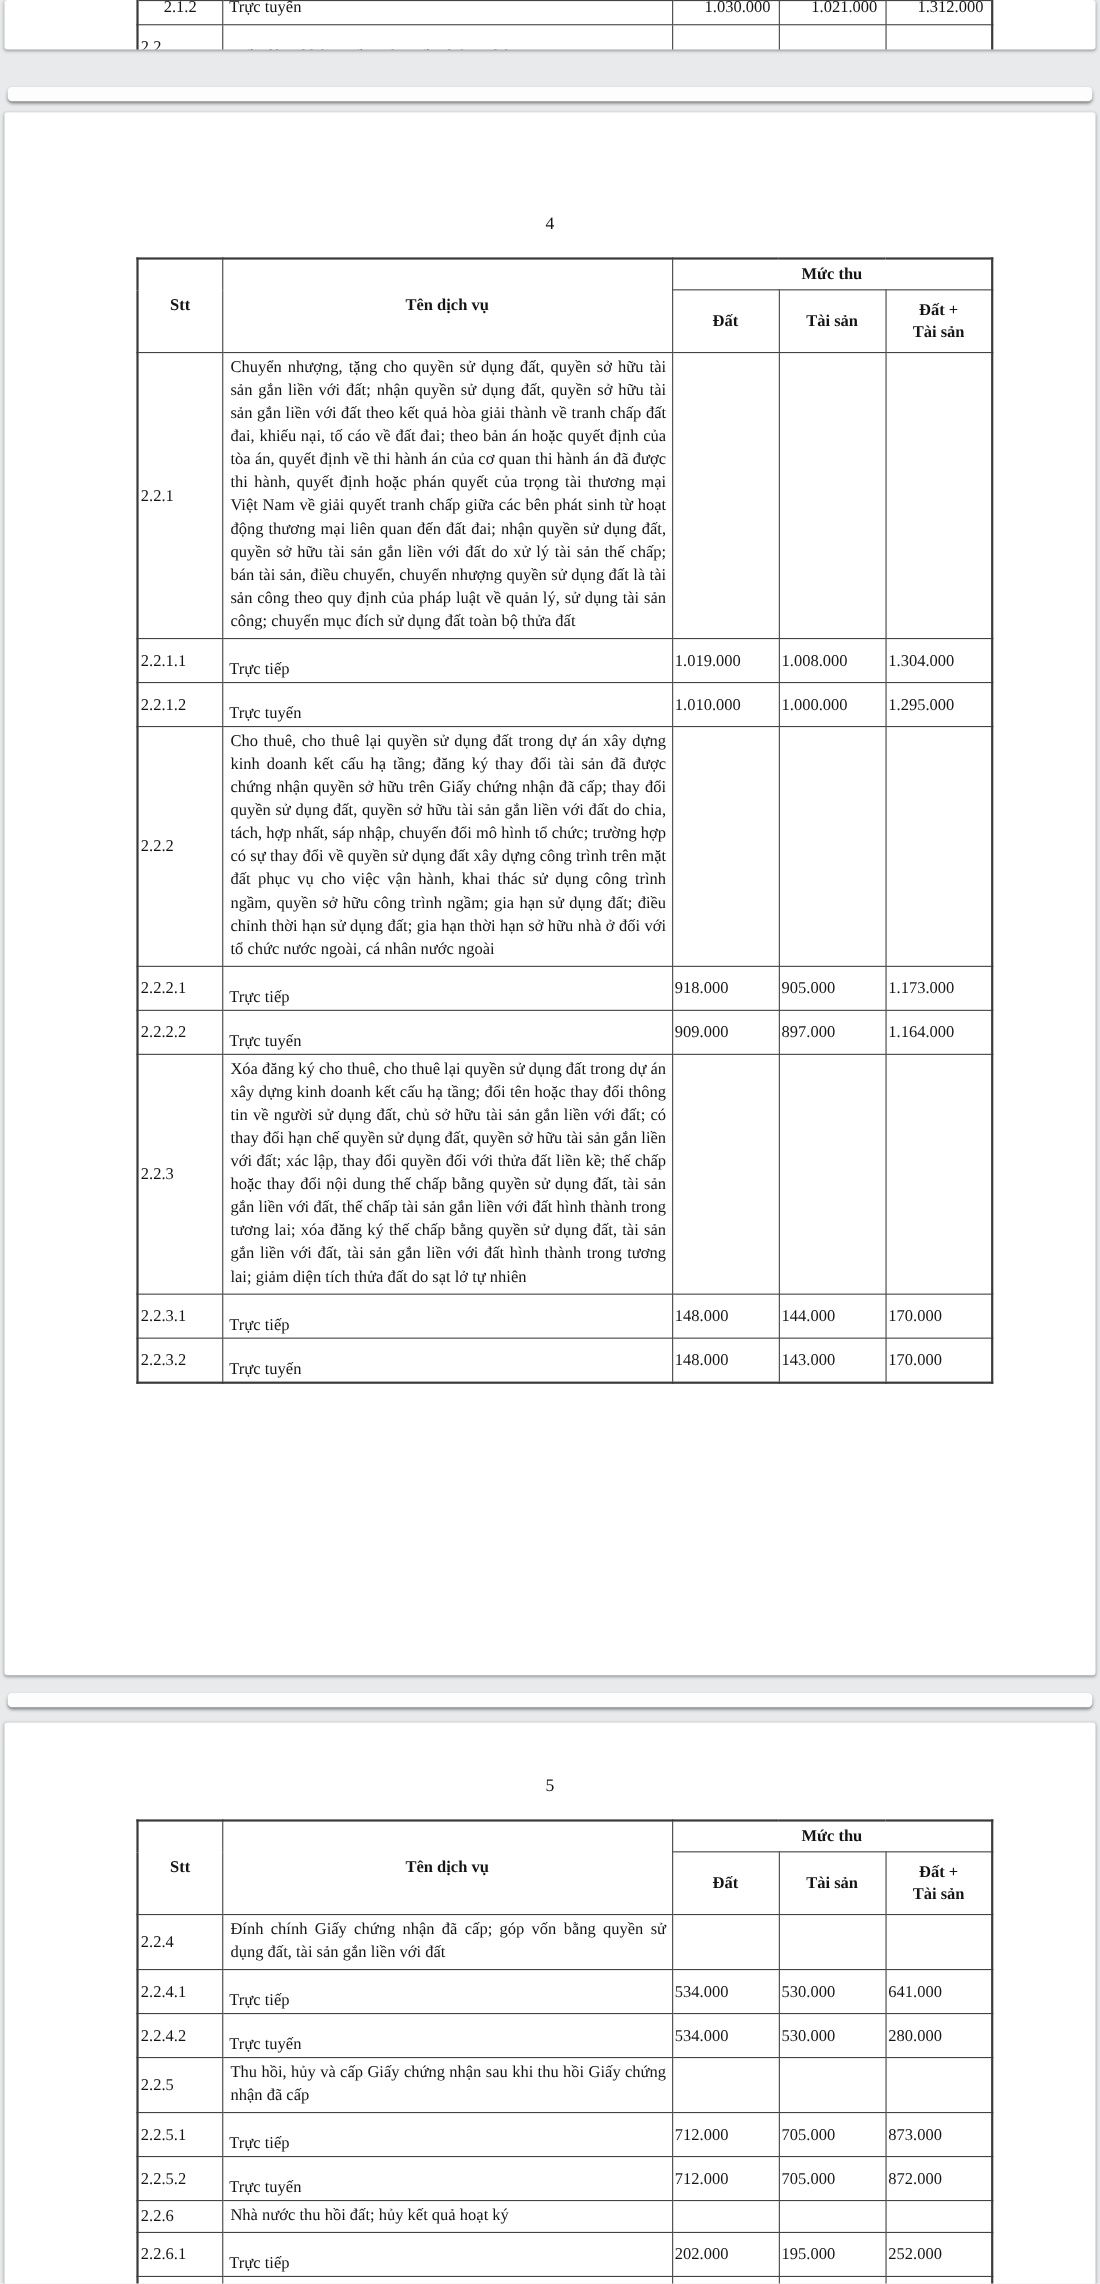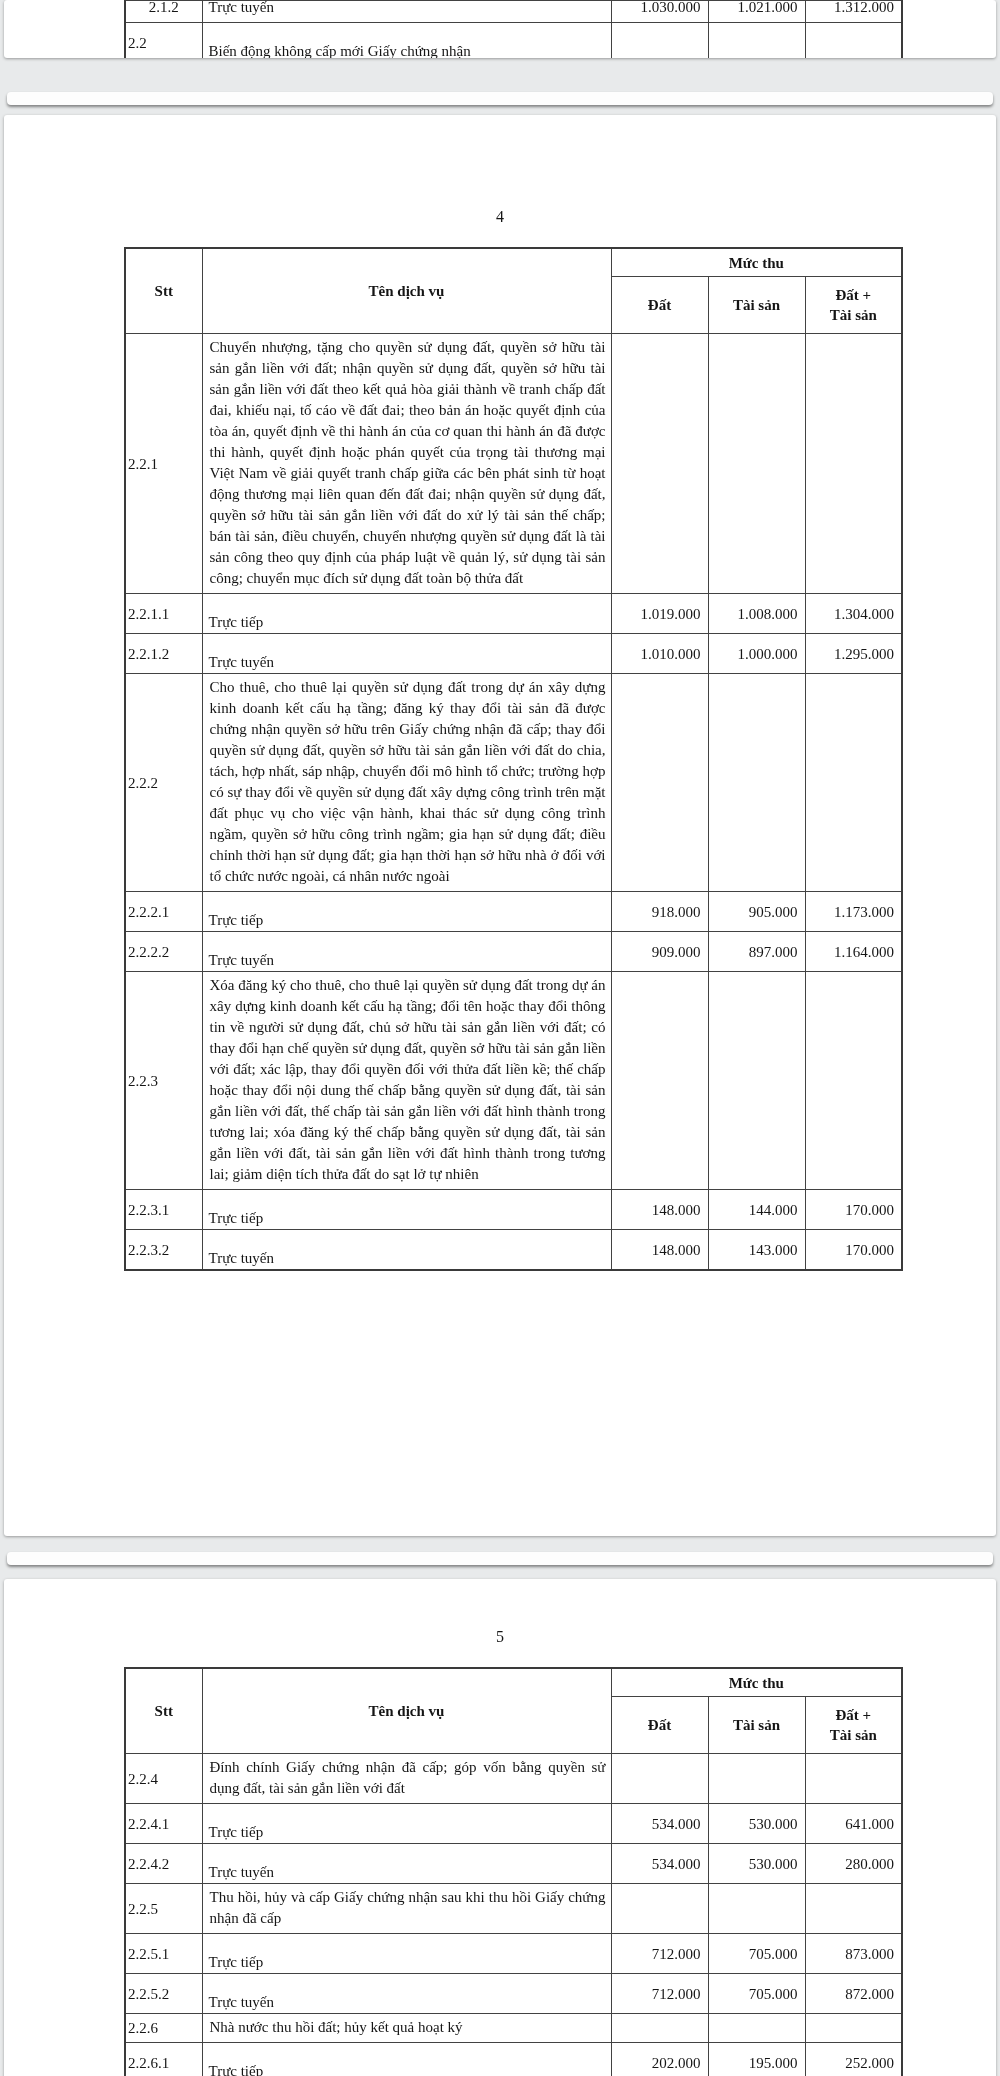--- a/index.html
+++ b/index.html
@@ -7,21 +7,21 @@
     width:1000px;height:2076px;overflow:hidden;
     background:#e8eaeb;
     font-family:"Liberation Serif","DejaVu Serif",serif;
     color:#151515;
   }
   .card{
     background:#ffffff;margin:0 4px;border-radius:3px;
     box-shadow:0 1px 3px rgba(0,0,0,.35);
     position:relative;
   }
-  .card.top-partial{height:58px;overflow:hidden;}
+  .card.top-partial{height:45px;overflow:hidden;}
   .page-edge{
     height:13px;background:#fdfdfd;margin:0 7px;border-radius:4px;
     box-shadow:0 2px 3px rgba(0,0,0,.45);
   }
   .edge1{margin-top:34px;}
   .edge2{margin-top:16px;}
   .page4{margin-top:10px;min-height:1421px;}
   .page5{margin-top:14px;min-height:700px;}
   .pagenum{text-align:center;font-size:16px;line-height:20px;}
   .page4 .pagenum{padding-top:92px;margin-bottom:20px;}
@@ -39,21 +39,21 @@
   }
   table.fee th{
     font-weight:bold;text-align:center;vertical-align:middle;
     padding:1px 18px;line-height:20px;white-space:pre-line;
   }
   tr.hrow1 th{height:25px;}
   tr.hrow2 th{height:54px;}
   td.stt{text-align:left;vertical-align:middle;padding:1px 2px;line-height:20px;}
   td.label{text-align:left;vertical-align:middle;padding:18px 5px 1px 6px;line-height:20px;}
   td.label.desc{text-align:justify;line-height:21px;padding:3px 5px 4px 7px;}
-  td.num{text-align:right;vertical-align:middle;padding:1px 7px 1px 2px;line-height:20px;}
+  td.num{vertical-align:middle;padding:1px 7px 1px 2px;line-height:20px;}
   tbody tr{height:22px;}
 
   
   .top-partial table.fee{border-top:none;margin-top:0;}
   tr.cliprow td{padding:0;height:12px;}
   tr.cliprow .clipin{display:block;height:22px;margin-top:-10px;line-height:22px;}
   tr.cliprow .clipin.c{text-align:center;}
   tr.cliprow .clipin.l{text-align:left;padding-left:6px;}
   tr.cliprow .clipin.r{text-align:right;padding-right:7px;}
   tr.row22{height:36px;}

